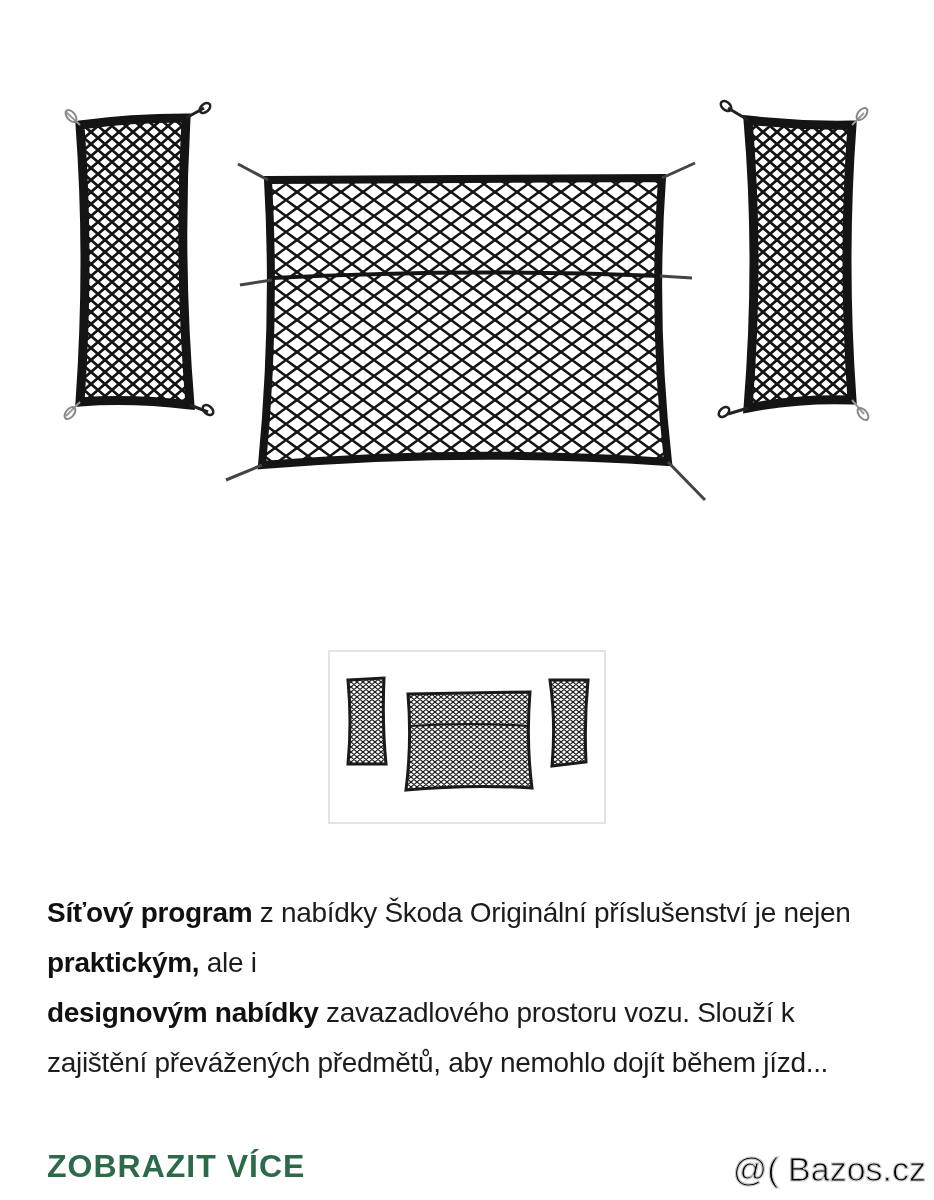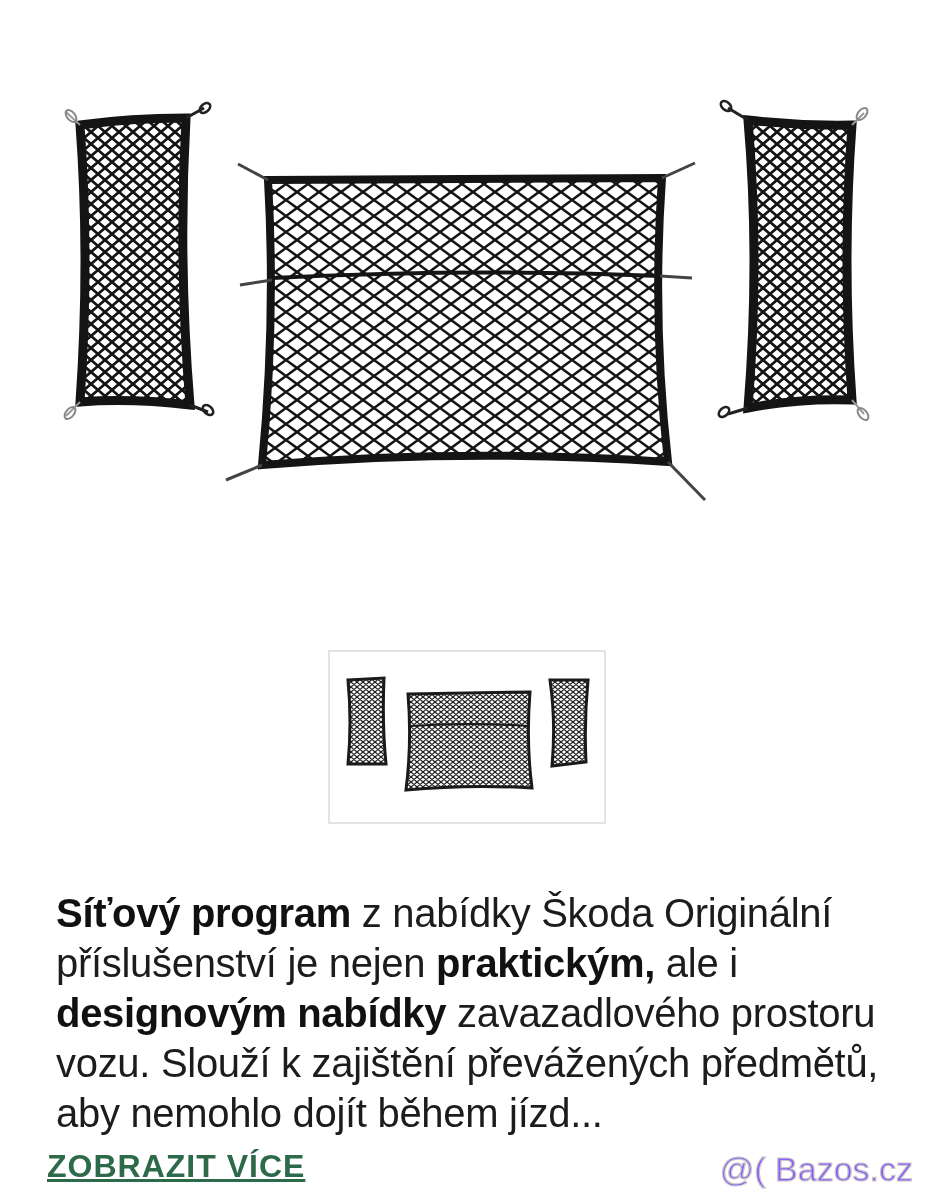--- a/index.html
+++ b/index.html
@@ -1,22 +1,22 @@
 <!DOCTYPE html>
 <html><head>
   <meta charset="utf-8">
   <style>
     html, body { margin: 0; padding: 0; background: #ffffff; }
     body { width: 934px; height: 1200px; position: relative; overflow: hidden; font-family: "Liberation Sans", sans-serif; }
     .hero { position: absolute; left: 0; top: 0; width: 934px; height: 600px; }
     .thumb { position: absolute; left: 328px; top: 650px; width: 278px; height: 174px; border: 2px solid #e3e3e3; box-sizing: border-box; background: #fff; }
-    .desc { position: absolute; left: 56px; top: 888px; width: 840px; font-size: 40px; line-height: 50px; color: #1c1c1c; letter-spacing: -0.3px; }
+    .desc { position: absolute; left: 47px; top: 888px; width: 840px; font-size: 28px; line-height: 50px; color: #1c1c1c; letter-spacing: -0.3px; }
     .desc b { font-weight: 700; color: #111; }
-    .more { position: absolute; left: 47px; top: 1148px; font-size: 32px; font-weight: 700; color: #2d6a4a; letter-spacing: 1px; cursor: pointer; text-decoration: underline; }
-    .watermark { position: absolute; right: 21px; top: 1150px; font-size: 34px; color: #8b5cf6; -webkit-text-stroke: 1.2px #c8c8c8; letter-spacing: 0px; }
+    .more { position: absolute; left: 47px; top: 1148px; font-size: 32px; font-weight: 700; color: #2d6a4a; letter-spacing: 1px; cursor: pointer; }
+    .watermark { position: absolute; right: 8px; top: 1150px; font-size: 34px; color: #000000; -webkit-text-stroke: 1.2px #c8c8c8; letter-spacing: 0px; }
   </style>
 </head>
 <body>
 
 <svg class="hero" viewBox="0 0 934 600" xmlns="http://www.w3.org/2000/svg">
   <defs>
     <pattern id="mesh" width="22" height="16" patternUnits="userSpaceOnUse">
       <path d="M0 8 L11 0 L22 8 L11 16 Z" fill="none" stroke="#141414" stroke-width="2.6"></path>
     </pattern>
     <pattern id="meshS" width="14" height="12" patternUnits="userSpaceOnUse">

